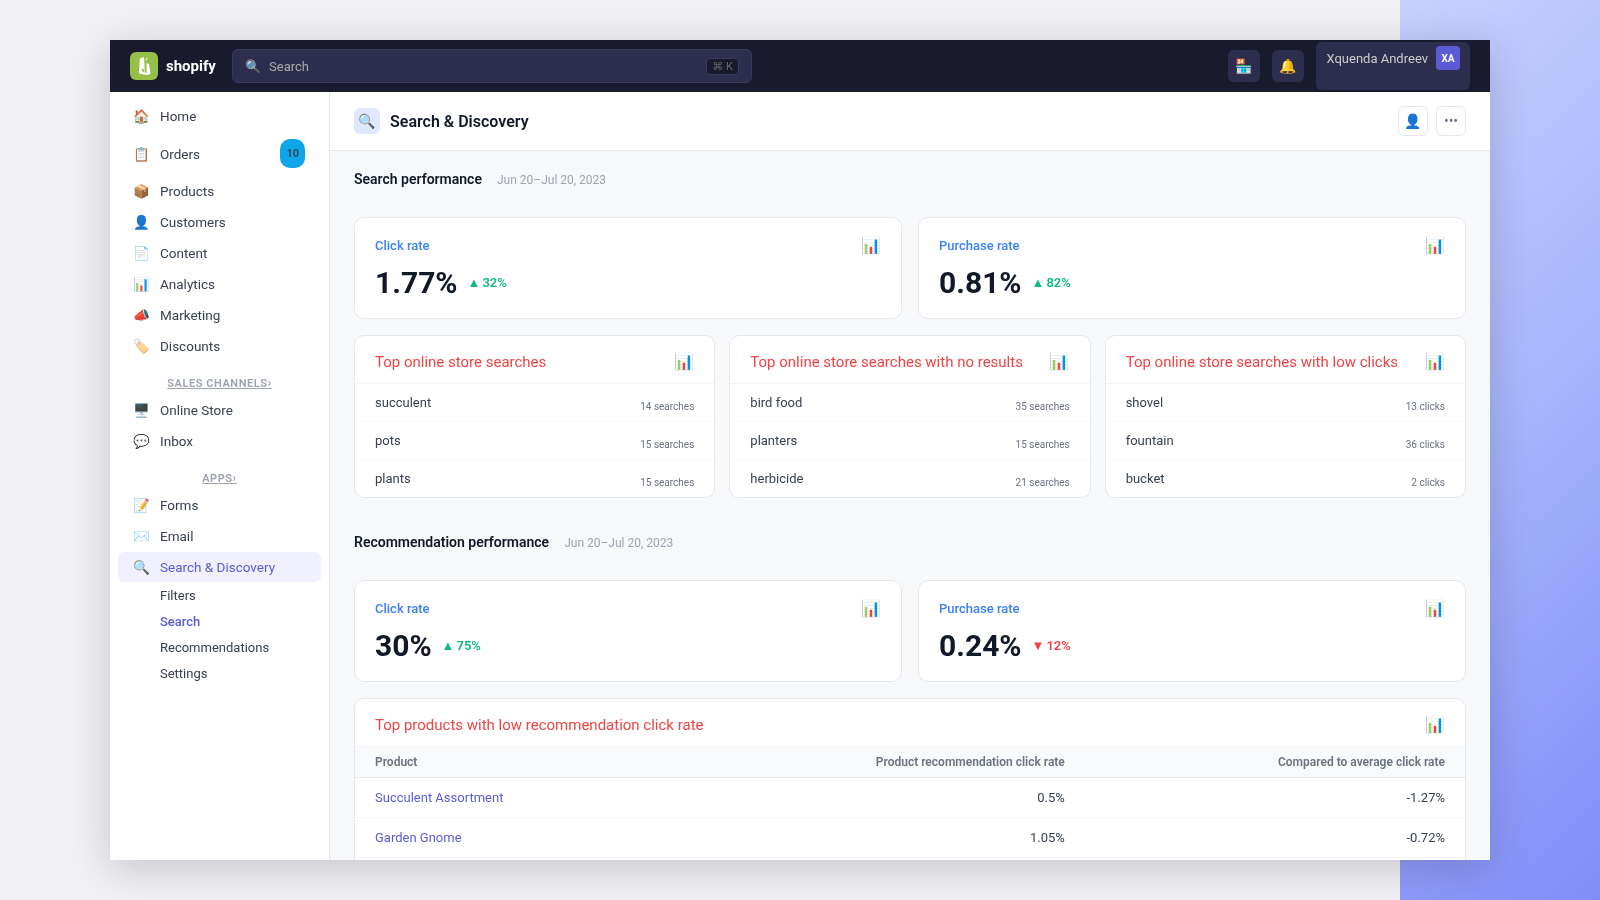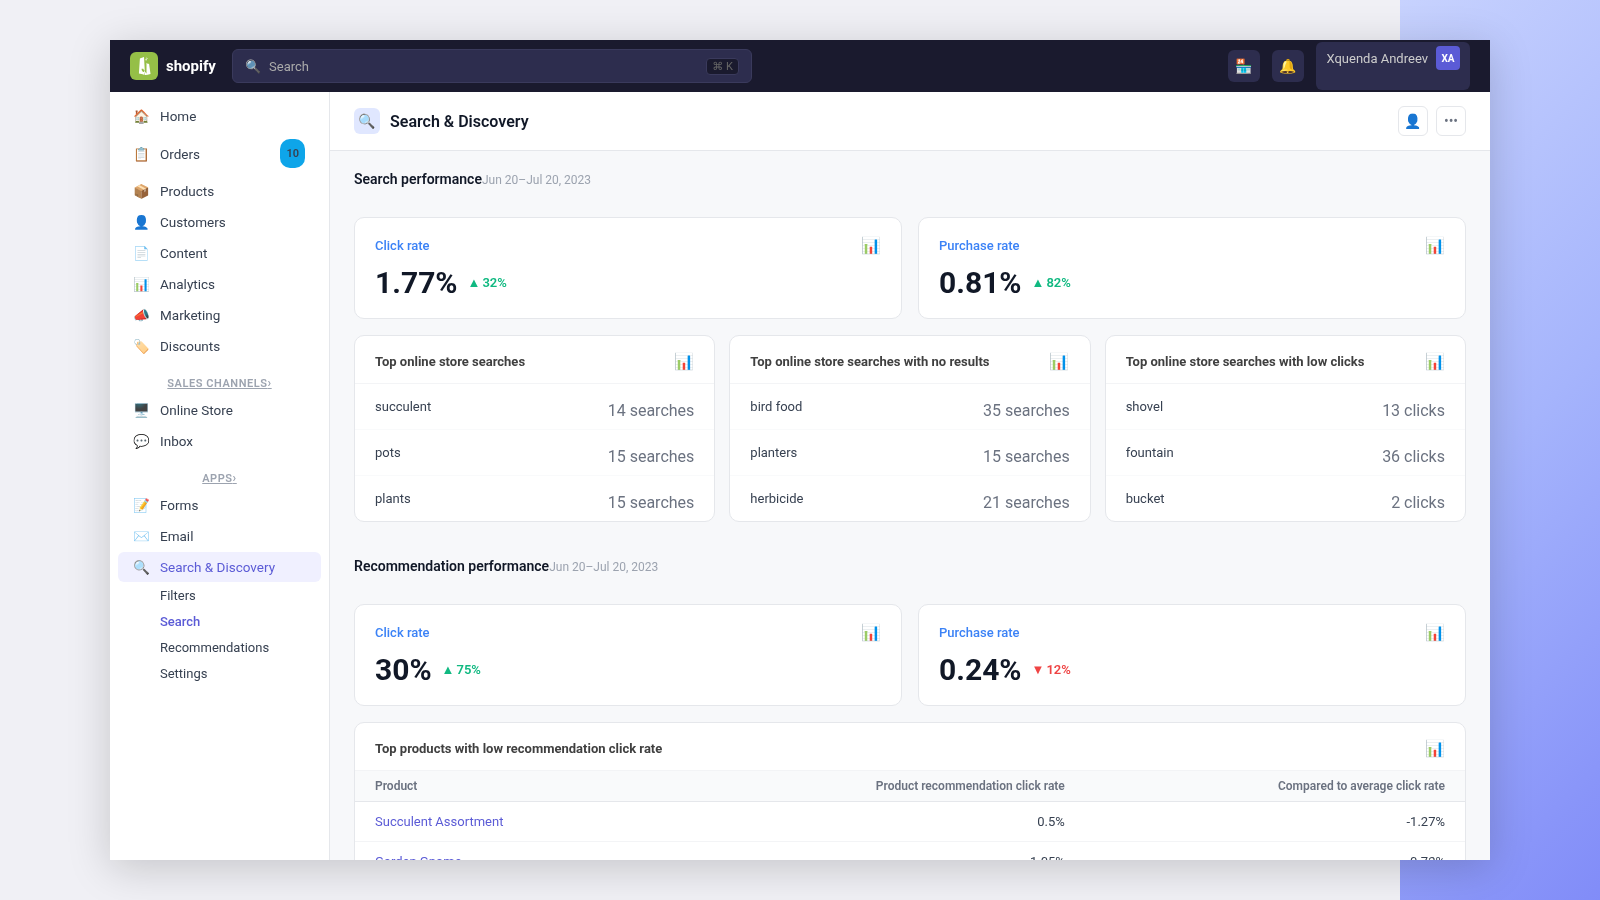--- a/index.html
+++ b/index.html
@@ -41,40 +41,40 @@
     
     .page-header { display: flex; align-items: center; padding: 14px 24px; background: #fff; border-bottom: 1px solid #e5e7eb; gap: 10px; }
     .page-header-icon { width: 26px; height: 26px; background: #e0e7ff; border-radius: 6px; display: flex; align-items: center; justify-content: center; }
     .page-header-title { font-size: 16px; font-weight: 600; color: #111827; flex: 1; }
     .page-header-actions { display: flex; gap: 8px; }
     .page-header-btn { width: 30px; height: 30px; border-radius: 6px; border: 1px solid #e5e7eb; background: #fff; display: flex; align-items: center; justify-content: center; cursor: pointer; color: #6b7280; font-size: 14px; }
 
     
     .section { padding: 20px 24px; }
     .section-title { font-size: 14px; font-weight: 600; color: #111827; margin-bottom: 4px; }
-    .section-subtitle { font-size: 12px; color: #9ca3af; margin-bottom: 16px; display: inline; margin-left: 0; }
+    .section-subtitle { font-size: 12px; color: #9ca3af; margin-bottom: 16px; display: inline; margin-left: 15px; }
 
     
     .cards-row { display: flex; gap: 16px; margin-bottom: 16px; }
     .card { background: #fff; border-radius: 10px; border: 1px solid #e5e7eb; padding: 18px 20px; flex: 1; position: relative; }
     .card-header { display: flex; align-items: center; justify-content: space-between; margin-bottom: 10px; }
     .card-label { font-size: 13px; color: #3b82f6; font-weight: 500; }
     .card-chart-icon { color: #9ca3af; font-size: 16px; cursor: pointer; }
     .card-value { font-size: 30px; font-weight: 700; color: #111827; display: flex; align-items: center; gap: 10px; }
     .card-trend { font-size: 13px; font-weight: 600; display: flex; align-items: center; gap: 2px; }
     .card-trend.up { color: #10b981; }
     .card-trend.down { color: #ef4444; }
 
     
     .table-card { background: #fff; border-radius: 10px; border: 1px solid #e5e7eb; flex: 1; overflow: hidden; }
     .table-card-header { display: flex; align-items: center; justify-content: space-between; padding: 16px 20px 12px; border-bottom: 1px solid #f3f4f6; }
-    .table-card-title { font-size: 13px; font-weight: 700; color: #404040; }
+    .table-card-title { font-size: 15px; font-weight: 400; color: #ef4444; }
     .table-row { display: flex; justify-content: space-between; align-items: center; padding: 9px 20px; font-size: 13px; color: #374151; }
     .table-row + .table-row { border-top: 1px solid #f9fafb; }
-    .table-row-value { color: #6b7280; font-size: 16px; margin-top: 8px; }
+    .table-row-value { color: #6b7280; font-size: 10px; margin-top: 8px; }
 
     
     .big-table { width: 100%; border-collapse: collapse; }
     .big-table th { text-align: left; font-size: 12px; font-weight: 600; color: #6b7280; padding: 8px 20px; background: #f9fafb; border-bottom: 1px solid #e5e7eb; }
     .big-table th:not(:first-child) { text-align: right; }
     .big-table td { padding: 12px 20px; font-size: 13px; color: #374151; border-bottom: 1px solid #f3f4f6; }
     .big-table td:not(:first-child) { text-align: right; }
     .big-table td a { color: #5b5bd6; text-decoration: none; }
 
     .section-header { display: flex; align-items: baseline; margin-bottom: 14px; }

